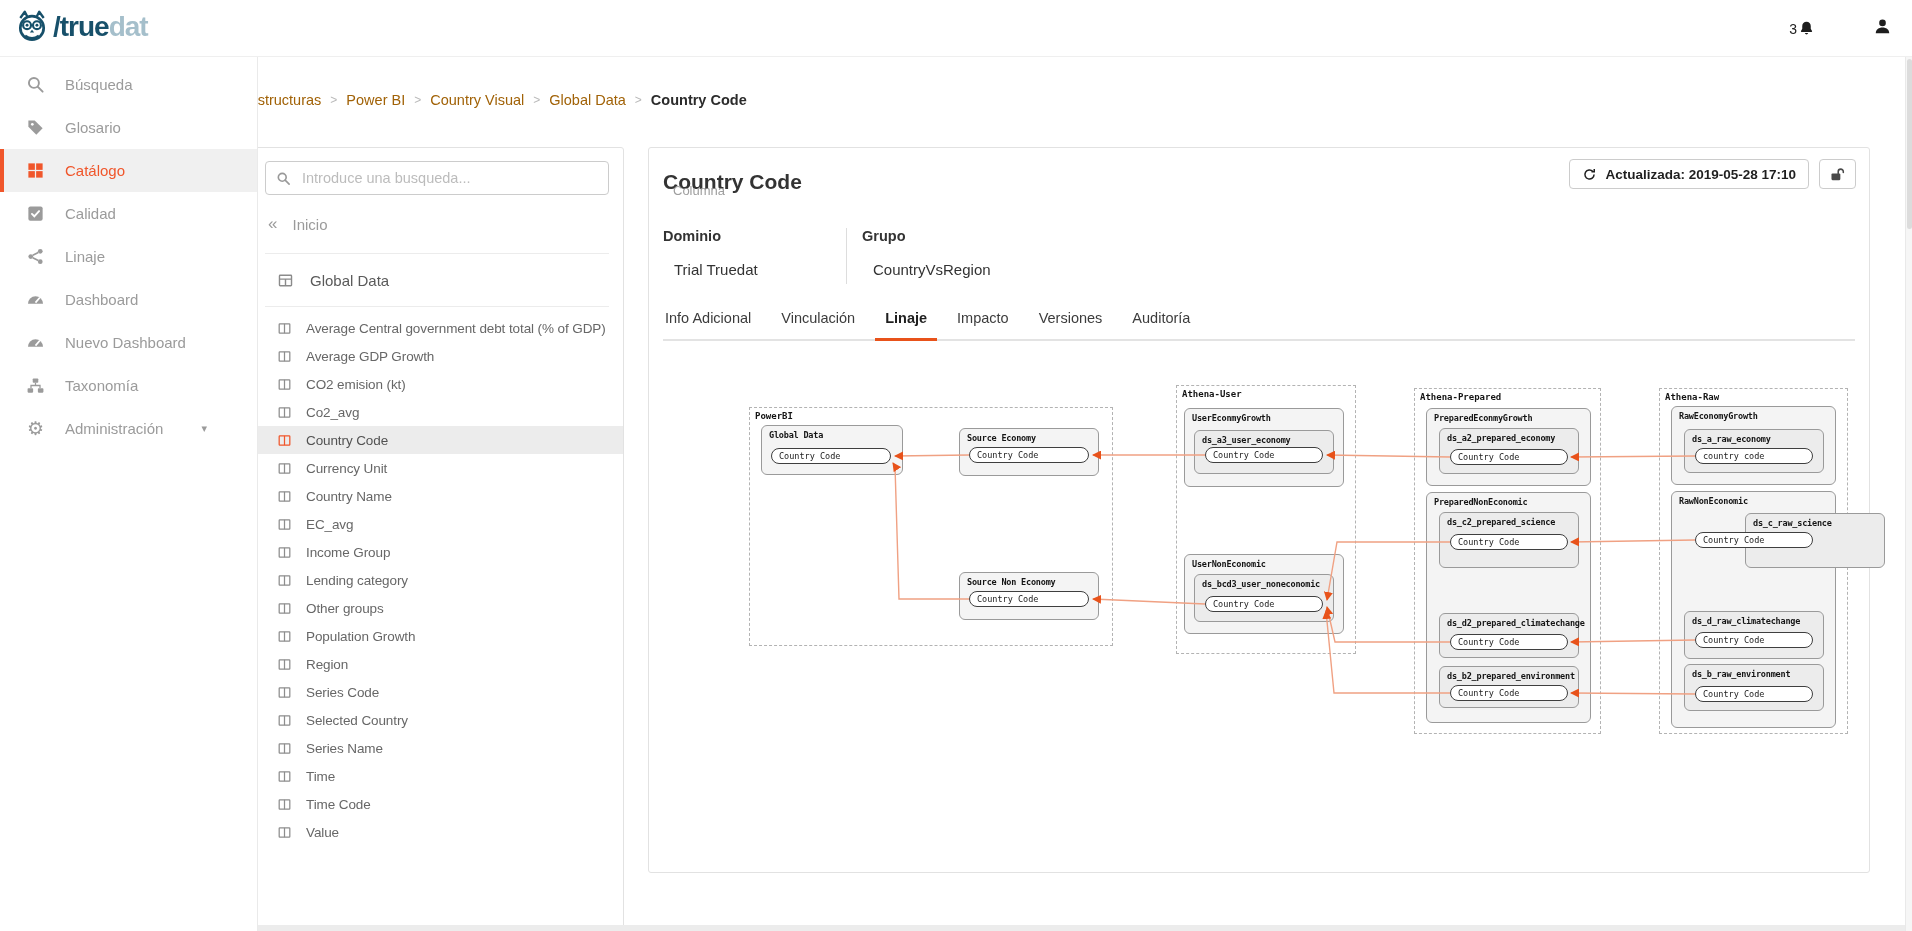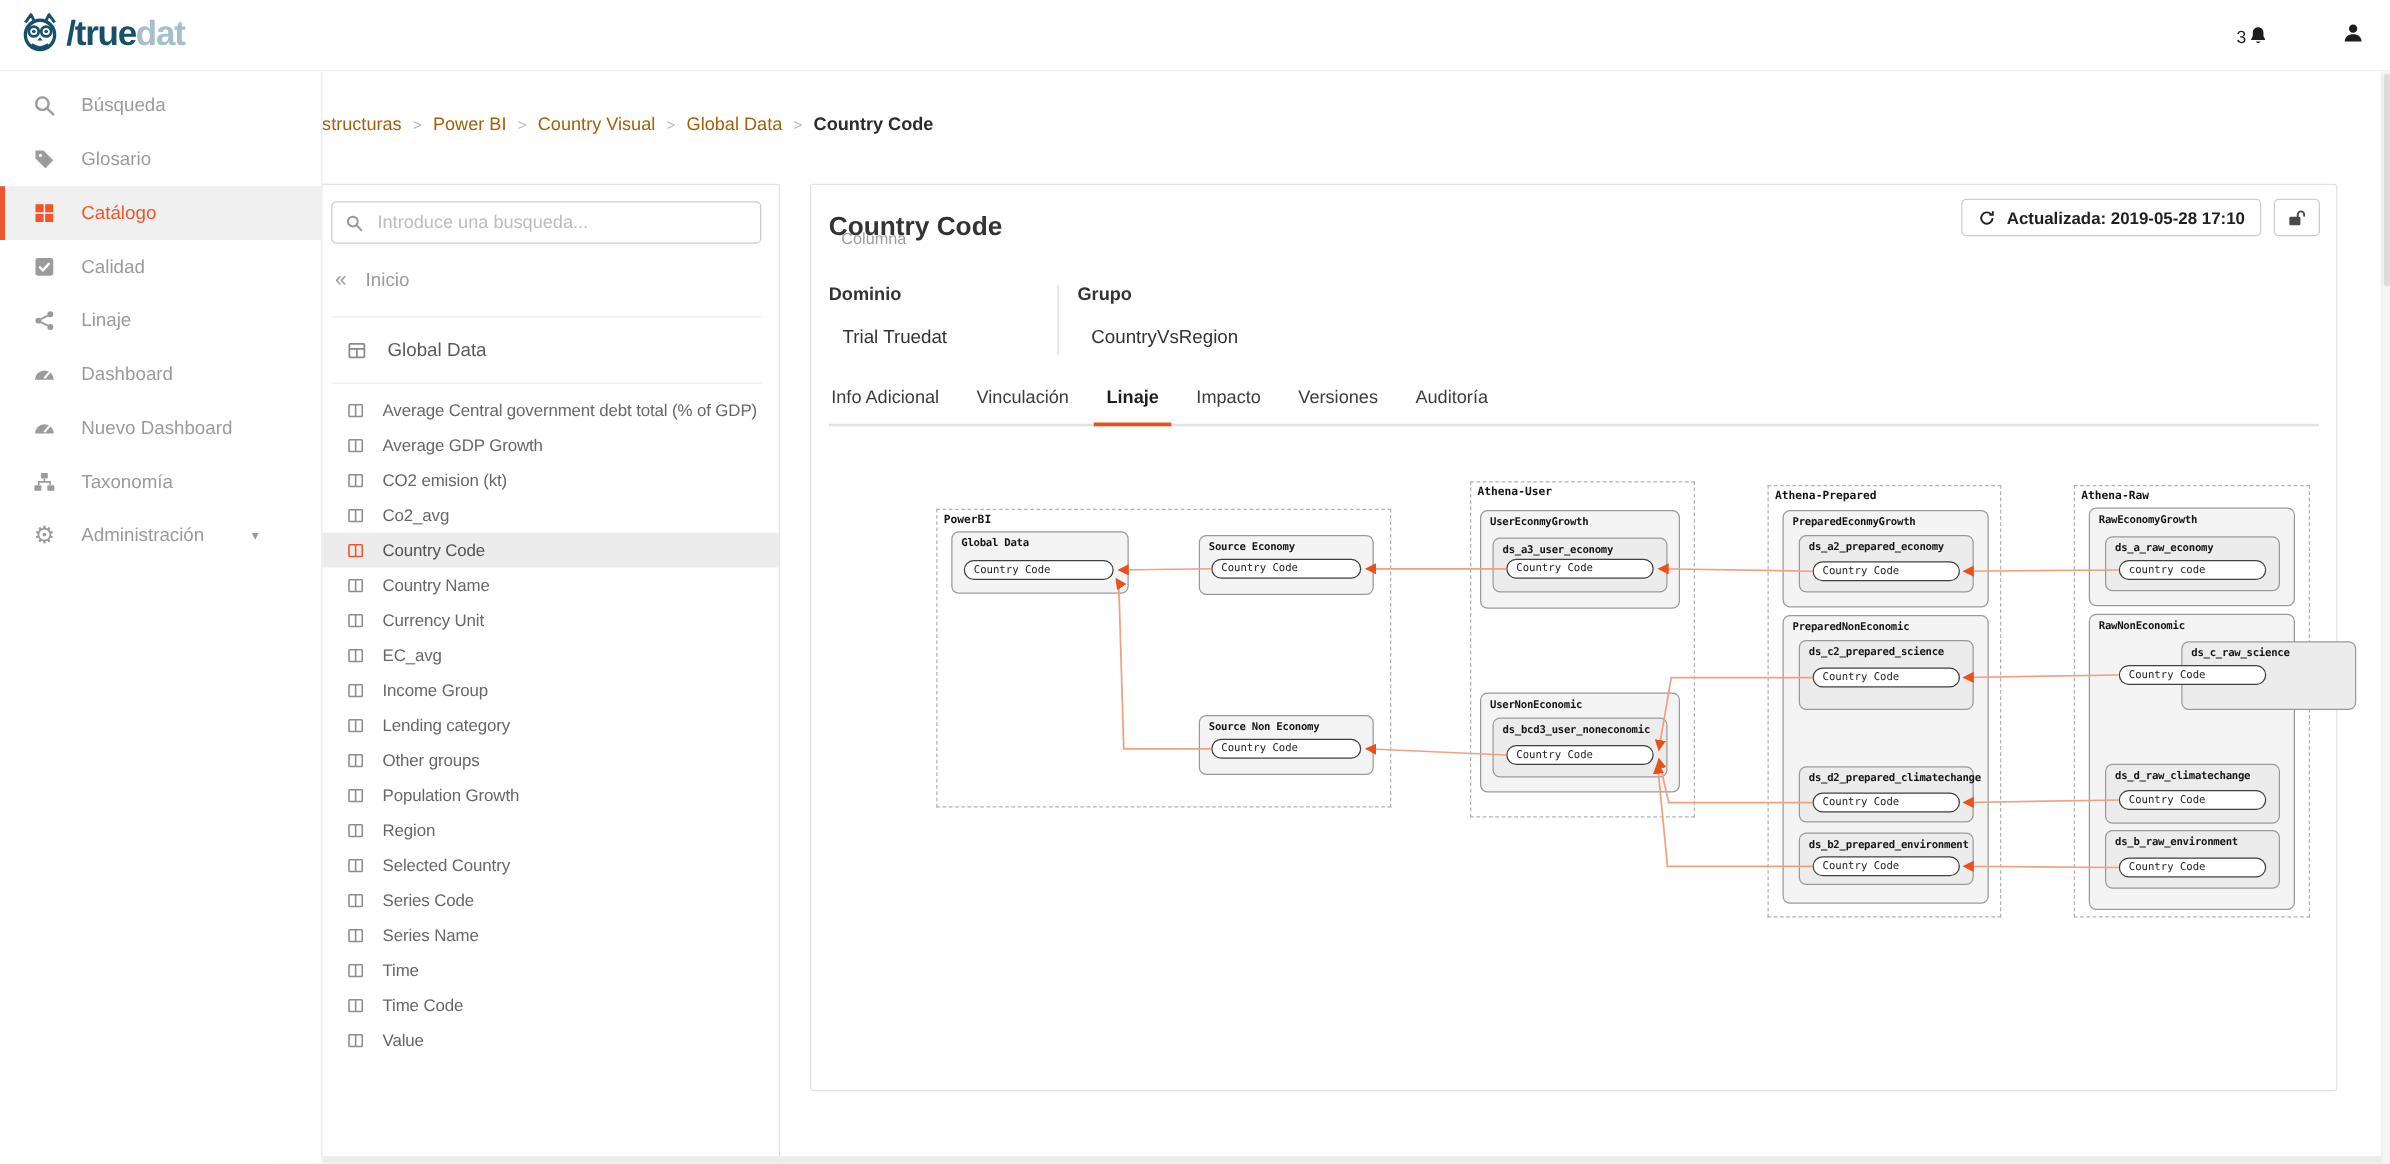--- a/index.html
+++ b/index.html
@@ -253,34 +253,34 @@
             <rect x="3.5" y="4.5" width="17" height="15" rx="1"></rect>
             <path d="M12 4.5v15"></path>
           </svg>
           <span>Country Code</span>
         </li>
       <li class="x-item">
           <svg viewBox="0 0 24 24" fill="none" stroke="currentColor" stroke-width="2">
             <rect x="3.5" y="4.5" width="17" height="15" rx="1"></rect>
             <path d="M12 4.5v15"></path>
           </svg>
+          <span>Currency Unit</span>
+        </li>
+      <li class="x-item">
+          <svg viewBox="0 0 24 24" fill="none" stroke="currentColor" stroke-width="2">
+            <rect x="3.5" y="4.5" width="17" height="15" rx="1"></rect>
+            <path d="M12 4.5v15"></path>
+          </svg>
           <span>Country Name</span>
         </li>
       <li class="x-item">
           <svg viewBox="0 0 24 24" fill="none" stroke="currentColor" stroke-width="2">
             <rect x="3.5" y="4.5" width="17" height="15" rx="1"></rect>
             <path d="M12 4.5v15"></path>
           </svg>
-          <span>Currency Unit</span>
-        </li>
-      <li class="x-item">
-          <svg viewBox="0 0 24 24" fill="none" stroke="currentColor" stroke-width="2">
-            <rect x="3.5" y="4.5" width="17" height="15" rx="1"></rect>
-            <path d="M12 4.5v15"></path>
-          </svg>
           <span>EC_avg</span>
         </li>
       <li class="x-item">
           <svg viewBox="0 0 24 24" fill="none" stroke="currentColor" stroke-width="2">
             <rect x="3.5" y="4.5" width="17" height="15" rx="1"></rect>
             <path d="M12 4.5v15"></path>
           </svg>
           <span>Income Group</span>
         </li>
       <li class="x-item">
@@ -309,28 +309,28 @@
             <rect x="3.5" y="4.5" width="17" height="15" rx="1"></rect>
             <path d="M12 4.5v15"></path>
           </svg>
           <span>Region</span>
         </li>
       <li class="x-item">
           <svg viewBox="0 0 24 24" fill="none" stroke="currentColor" stroke-width="2">
             <rect x="3.5" y="4.5" width="17" height="15" rx="1"></rect>
             <path d="M12 4.5v15"></path>
           </svg>
+          <span>Series Code</span>
+        </li>
+      <li class="x-item">
+          <svg viewBox="0 0 24 24" fill="none" stroke="currentColor" stroke-width="2">
+            <rect x="3.5" y="4.5" width="17" height="15" rx="1"></rect>
+            <path d="M12 4.5v15"></path>
+          </svg>
           <span>Selected Country</span>
-        </li>
-      <li class="x-item">
-          <svg viewBox="0 0 24 24" fill="none" stroke="currentColor" stroke-width="2">
-            <rect x="3.5" y="4.5" width="17" height="15" rx="1"></rect>
-            <path d="M12 4.5v15"></path>
-          </svg>
-          <span>Series Code</span>
         </li>
       <li class="x-item">
           <svg viewBox="0 0 24 24" fill="none" stroke="currentColor" stroke-width="2">
             <rect x="3.5" y="4.5" width="17" height="15" rx="1"></rect>
             <path d="M12 4.5v15"></path>
           </svg>
           <span>Series Name</span>
         </li>
       <li class="x-item">
           <svg viewBox="0 0 24 24" fill="none" stroke="currentColor" stroke-width="2">

